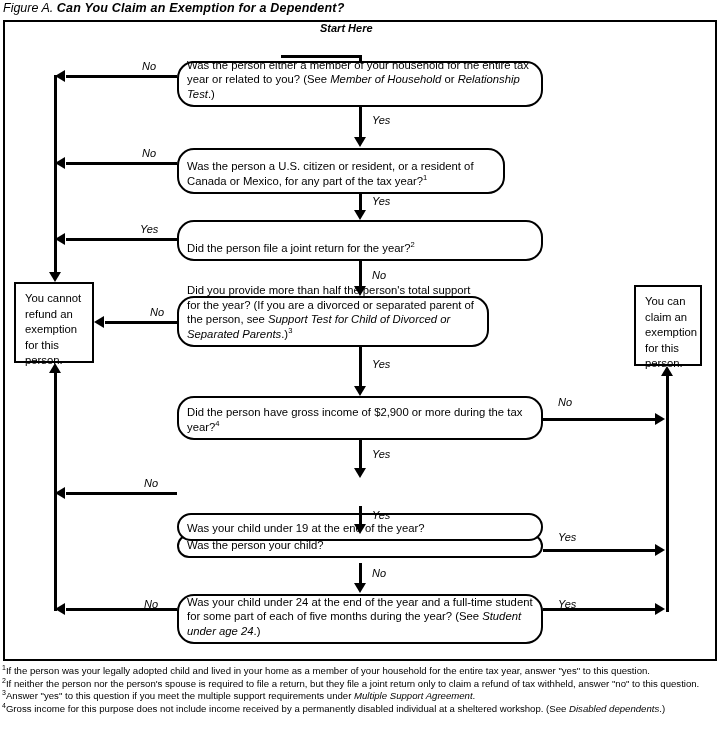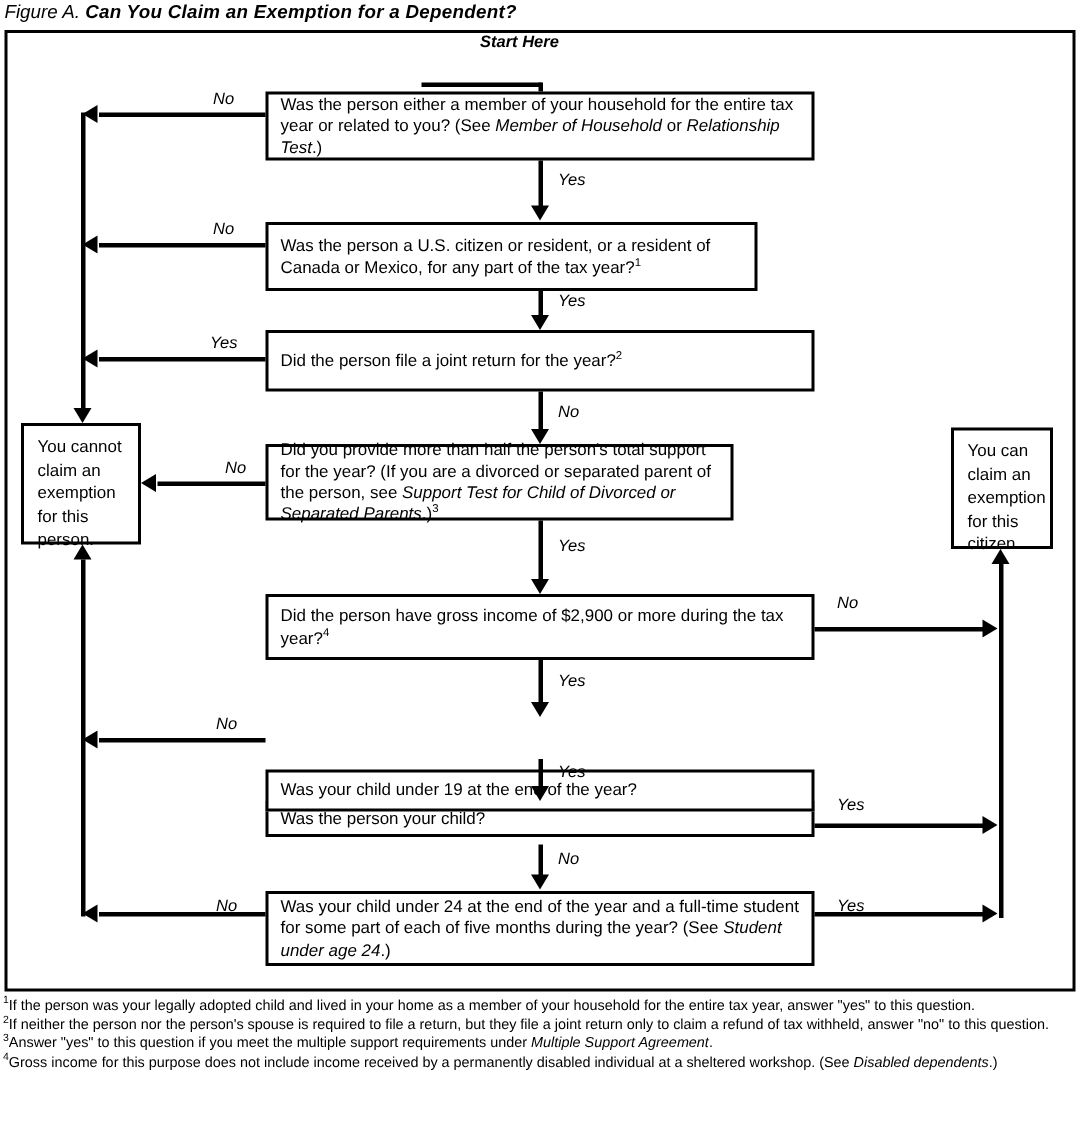--- a/index.html
+++ b/index.html
@@ -23,21 +23,21 @@
   }
 
   
   .node{
     position:absolute;box-sizing:border-box;border:2px solid #000;
     background:#fff;
   }
   .qbox{
     font-size:11.3px;line-height:14.4px;
     padding:5px 7px 4px 8px;
-    display:flex;align-items:center;
+    display:flex;align-items:flex-end;border-radius:17px;
   }
   .qbox .txt{display:block;width:100%;}
   .termbox{
     font-size:11.3px;line-height:15.5px;
     padding:7px 8px 6px 9px;
   }
   i.it{font-style:italic;}
   sup{font-size:7.6px;vertical-align:super;line-height:0;}
 
   
@@ -105,25 +105,25 @@
 
 <div class="node qbox" style="left:177px;top:513px;width:366px;height:28px;">
   <span class="txt">Was your child under 19 at the end of the year?</span>
 </div>
 
 <div class="node qbox" style="left:177px;top:594px;width:366px;height:50px;">
   <span class="txt"><span>Was your child under 24 at the end of the year and a full-time student for some part of each of five months during the year? (See </span><i class="it">Student under age 24</i><span>.)</span></span>
 </div>
 
 <div class="node termbox" style="left:14px;top:282px;width:80px;height:81px;">
-  <span>You cannot claim an exemption for this person.</span>
+  <span>You cannot refund an exemption for this person.</span>
 </div>
 
 <div class="node termbox" style="left:634px;top:285px;width:68px;height:81px;">
-  <span>You can claim an exemption for this citizen.</span>
+  <span>You can claim an exemption for this person.</span>
 </div>
 
 <div class="ln hln" style="left:281px;top:55px;width:80px;"></div>
 <div class="ln vln" style="left:359px;top:55px;height:6px;"></div>
 
 <div class="ln vln" style="left:359px;top:107px;height:31px;"></div>
 <div class="arrow arr-down" style="left:354px;top:137px;"></div>
 <div class="edgelabel" style="left:372px;top:114px;">Yes</div>
 
 <div class="ln vln" style="left:359px;top:194px;height:17px;"></div>

